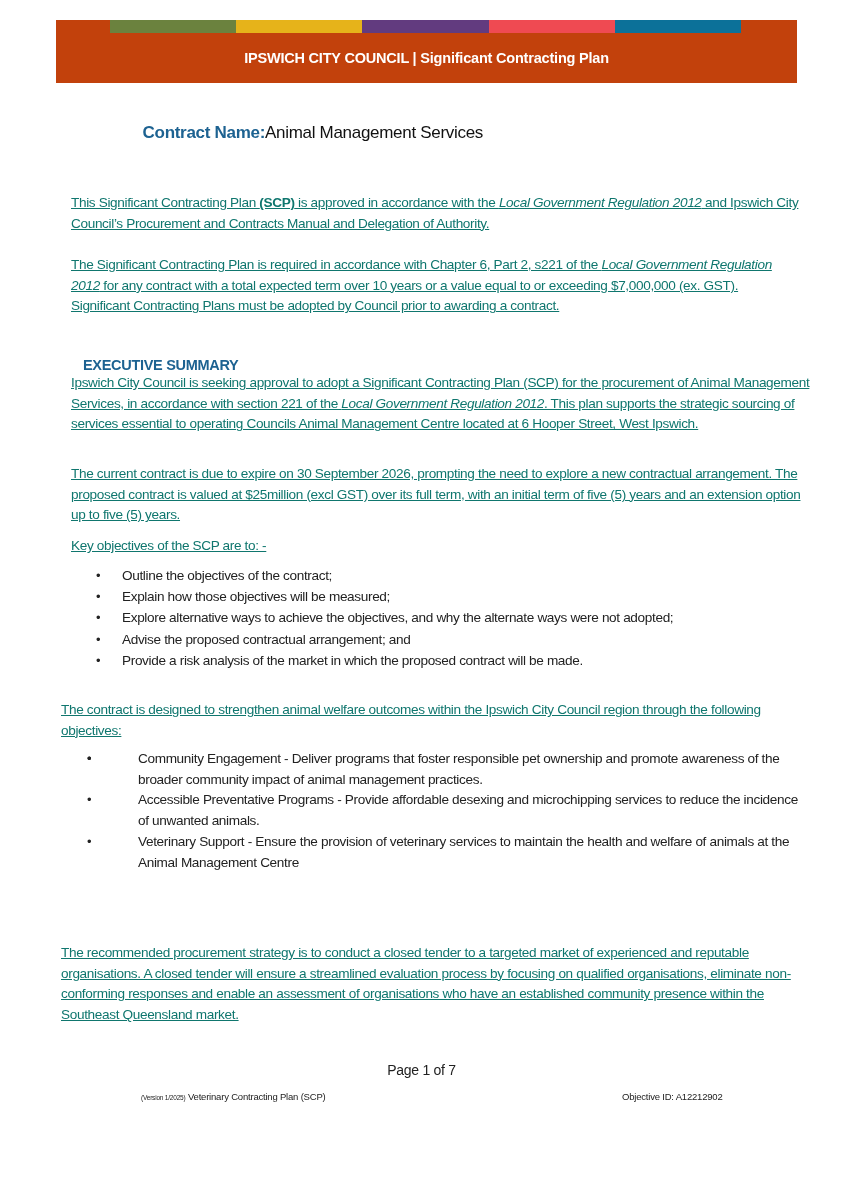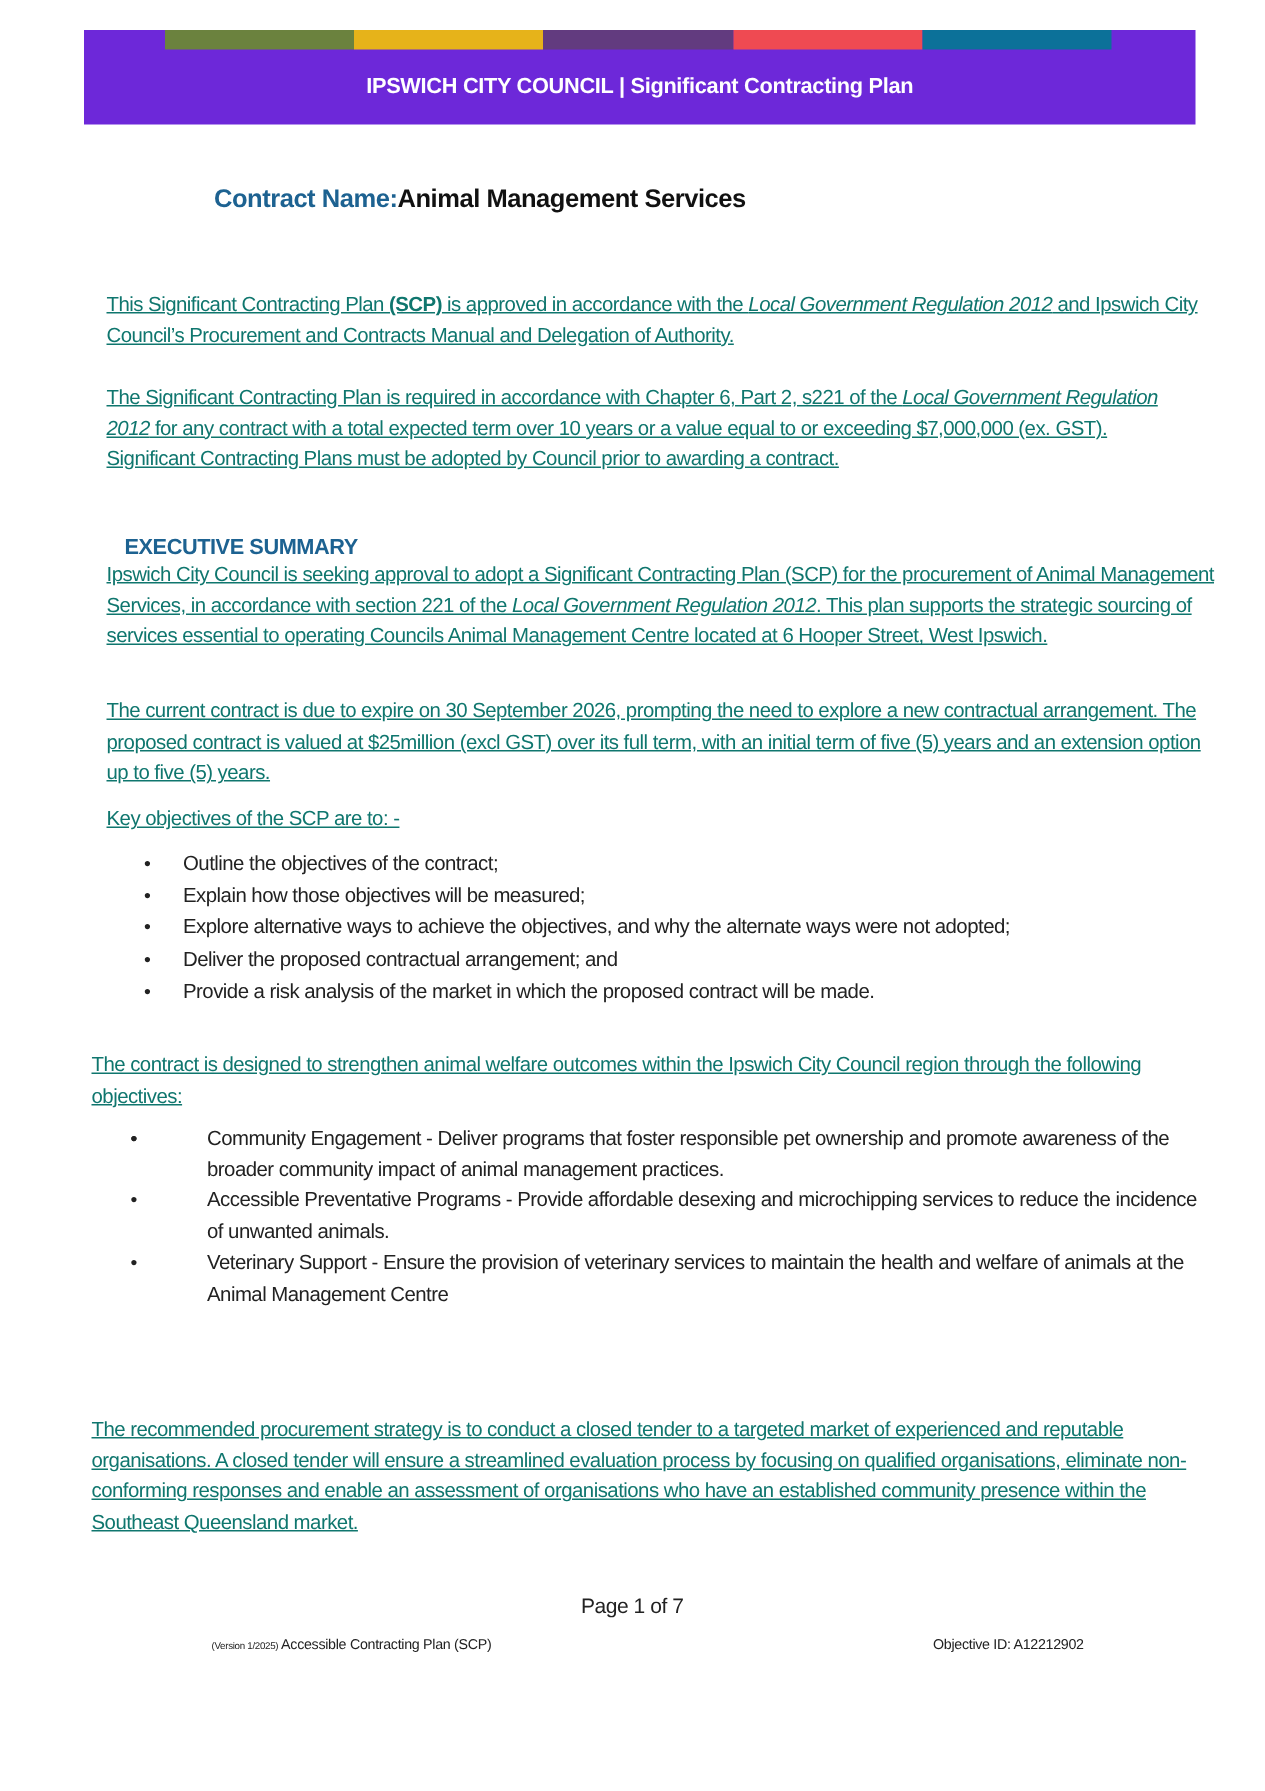--- a/index.html
+++ b/index.html
@@ -2,32 +2,32 @@
 <html><head>
 <meta charset="utf-8">
 <style>
   html, body { margin: 0; padding: 0; background: #ffffff; }
   body {
     width: 843px; height: 1194px; position: relative; overflow: hidden;
     font-family: "Liberation Sans", sans-serif; color: #1a1a1a;
   }
   .header {
     position: absolute; left: 56px; top: 20px; width: 741px; height: 63px;
-    background: #6d28d9;
+    background: #c2410c;
   }
   .stripes { position: absolute; left: 54px; top: 0; height: 13px; width: 631px; display: flex; }
   .stripe { flex: 1; height: 100%; }
   .header-title {
     position: absolute; left: 0; right: 0; top: 30px; text-align: center;
     color: #ffffff; font-weight: bold; font-size: 14.5px; letter-spacing: -0.2px;
   }
   .meta { position: absolute; left: 71px; top: 120px; }
   .meta-row { display: flex; height: 26px; align-items: center; text-align: right; }
   .meta-label { width: 194px; color: #1d6291; font-weight: bold; font-size: 17px; letter-spacing: -0.3px; }
-  .meta-value { color: #111; font-weight: bold; font-size: 17px; letter-spacing: -0.3px; }
+  .meta-value { color: #111; font-weight: normal; font-size: 17px; letter-spacing: -0.3px; }
   .p {
     position: absolute; font-size: 13.6px; line-height: 20.7px; color: #0f766e;
     letter-spacing: -0.35px; margin: 0; text-decoration: underline;
   }
   .heading {
     position: absolute; left: 71px; top: 345px; color: #1d6291; font-weight: bold;
     font-size: 14.5px; letter-spacing: -0.3px; margin: 12px;
   }
   ul.list { position: absolute; margin: 0; padding: 0; list-style: none; }
   ul.list li { position: relative; font-size: 13.6px; letter-spacing: -0.35px; color: #222; }
@@ -68,30 +68,30 @@
 <p class="p" style="left:71px; top:373px; width:740px;"><span>Ipswich City Council is seeking approval to adopt a Significant Contracting Plan (SCP) for the procurement of Animal Management Services, in accordance with section 221 of the </span><i>Local Government Regulation 2012</i><span>. This plan supports the strategic sourcing of services essential to operating Councils Animal Management Centre located at 6 Hooper Street, West Ipswich.</span></p>
 
 <p class="p" style="left:71px; top:464px; width:740px;">The current contract is due to expire on 30 September 2026, prompting the need to explore a new contractual arrangement.  The proposed contract is valued at $25million (excl GST) over its full term, with an initial term of five (5) years and an extension option up to five (5) years.</p>
 
 <p class="p" style="left:71px; top:536px; width:740px;">Key objectives of the SCP are to: -</p>
 
 <ul class="list" style="left:71px; top:565px; width:740px;">
   <li style="padding-left:51px; line-height:21.2px;"><span class="bullet" style="left:25px;">•</span><span>Outline the objectives of the contract;</span></li>
   <li style="padding-left:51px; line-height:21.2px;"><span class="bullet" style="left:25px;">•</span><span>Explain how those objectives will be measured;</span></li>
   <li style="padding-left:51px; line-height:21.2px;"><span class="bullet" style="left:25px;">•</span><span>Explore alternative ways to achieve the objectives, and why the alternate ways were not adopted;</span></li>
-  <li style="padding-left:51px; line-height:21.2px;"><span class="bullet" style="left:25px;">•</span><span>Deliver the proposed contractual arrangement; and</span></li>
+  <li style="padding-left:51px; line-height:21.2px;"><span class="bullet" style="left:25px;">•</span><span>Advise the proposed contractual arrangement; and</span></li>
   <li style="padding-left:51px; line-height:21.2px;"><span class="bullet" style="left:25px;">•</span><span>Provide a risk analysis of the market in which the proposed contract will be made.</span></li>
 </ul>
 
 <p class="p" style="left:61px; top:700px; width:745px;">The contract is designed to strengthen animal welfare outcomes within the Ipswich City Council region through the following objectives:</p>
 
 <ul class="list" style="left:61px; top:749px; width:750px;">
   <li style="padding-left:77px; line-height:20.7px;"><span class="bullet" style="left:26px;">•</span></li>
   <li style="padding-left:77px; line-height:20.7px;"><span class="bullet" style="left:26px;">•</span><span>Community Engagement - Deliver programs that foster responsible pet ownership and promote awareness of the broader community impact of animal management practices.</span></li>
   <li style="padding-left:77px; line-height:20.7px;"><span class="bullet" style="left:26px;">•</span><span>Accessible Preventative Programs - Provide affordable desexing and microchipping services to reduce the incidence of unwanted animals.</span></li>
   <li style="padding-left:77px; line-height:20.7px;"><span class="bullet" style="left:26px;">•</span><span>Veterinary Support - Ensure the provision of veterinary services to maintain the health and welfare of animals at the Animal Management Centre</span></li>
 </ul>
 
 <p class="p" style="left:61px; top:943px; width:745px;">The recommended procurement strategy is to conduct a closed tender to a targeted market of experienced and reputable organisations.   A closed tender will ensure a streamlined evaluation process by focusing on qualified organisations, eliminate non-conforming responses and enable an assessment of organisations who have an established community presence within the Southeast Queensland market.</p>
 
 <div class="footer-page">Page 1 of 7</div>
-<div class="footer-left"><span class="ver">(Version 1/2025)</span><span> Accessible Contracting Plan (SCP)</span></div>
+<div class="footer-left"><span class="ver">(Version 1/2025)</span><span> Veterinary Contracting Plan (SCP)</span></div>
 <div class="footer-right">Objective ID: A12212902</div>
 
 </body></html>

